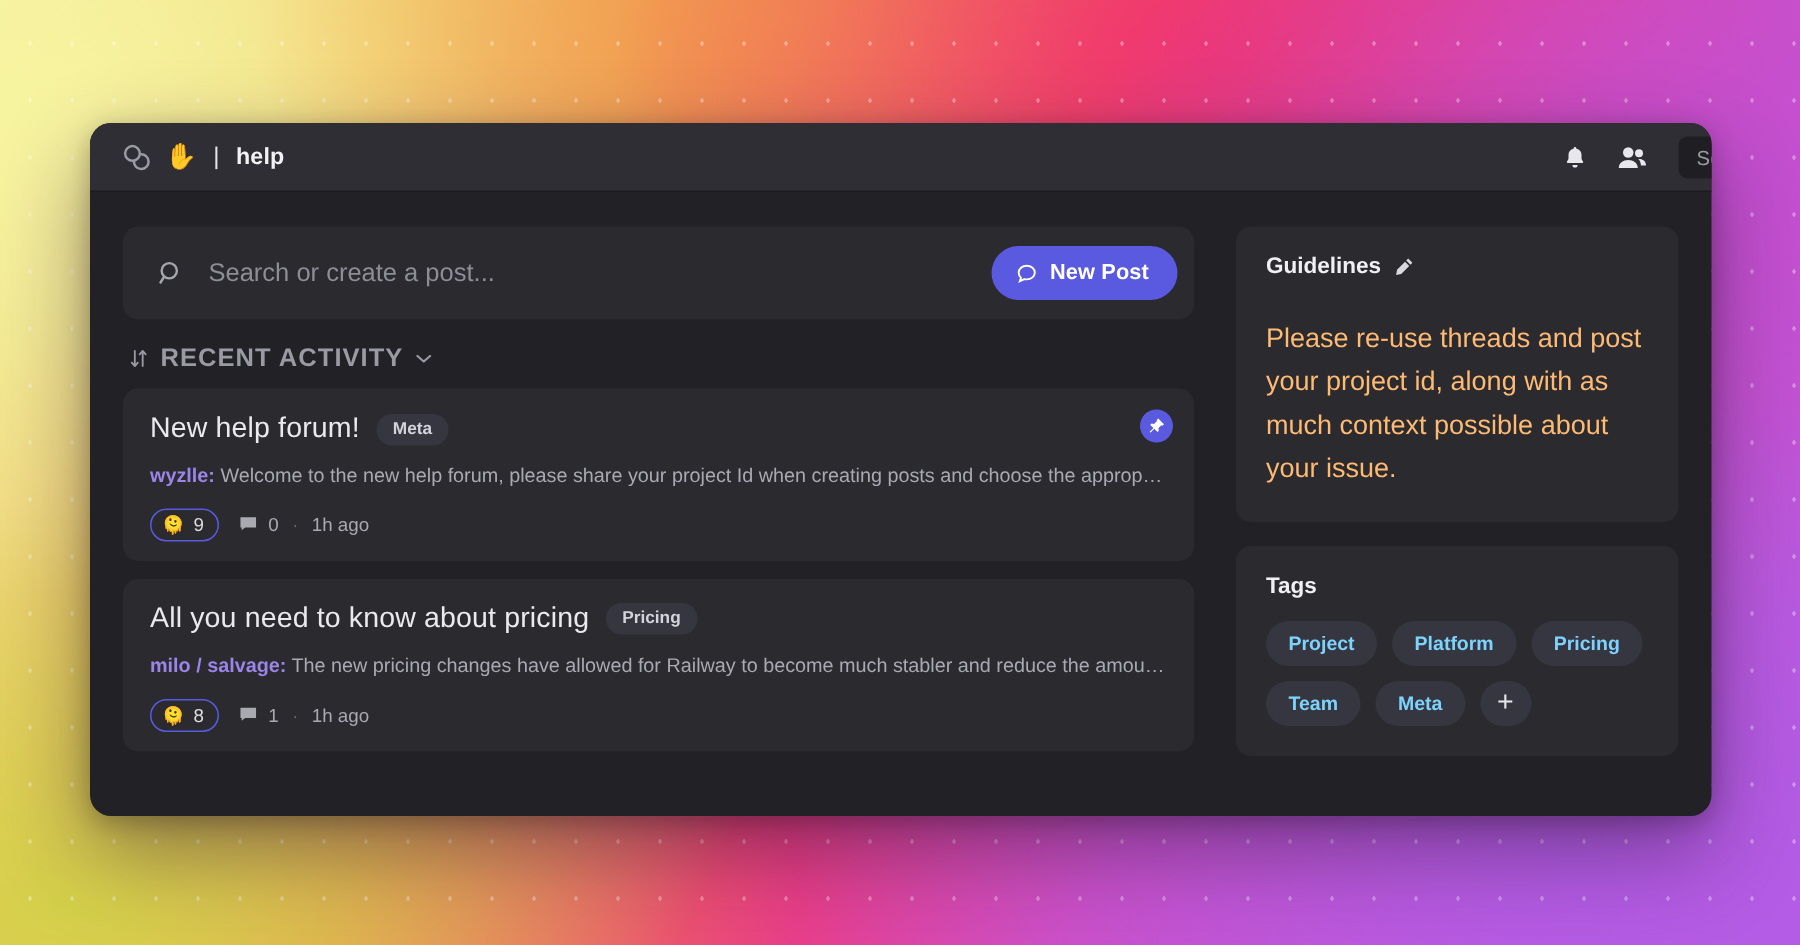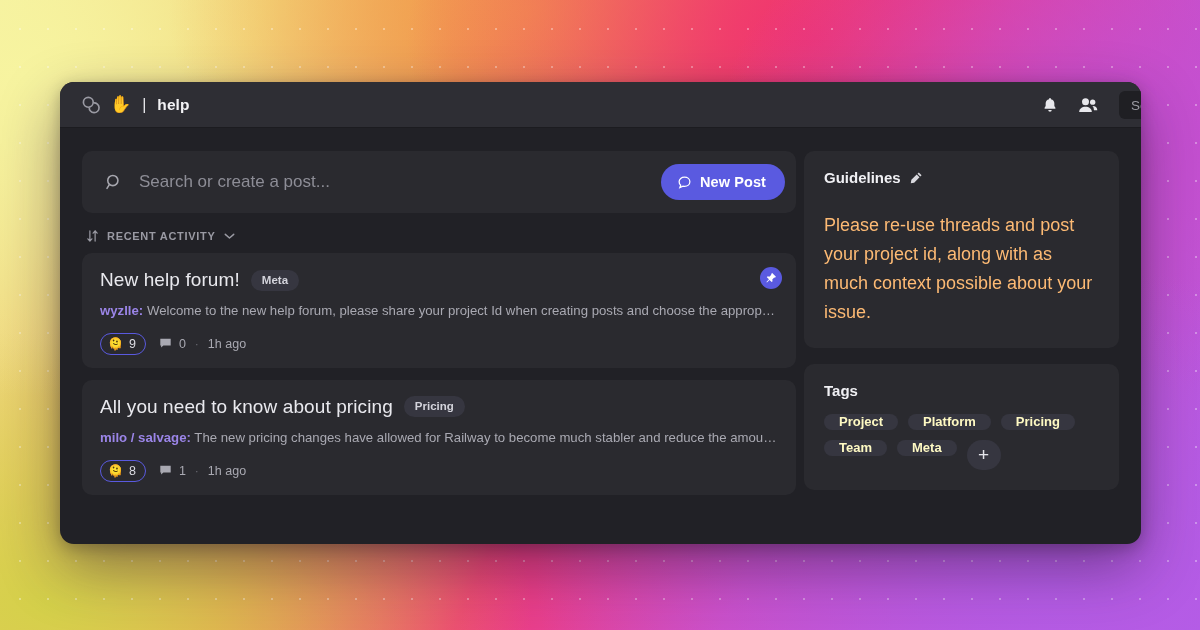--- a/index.html
+++ b/index.html
@@ -117,21 +117,21 @@
     font-size: 13.5px;
     margin-left: 2px;
     margin-right: -118px;
     overflow: hidden;
     white-space: nowrap;
   }
 
   
   #app-body {
     display: flex;
-    gap: 8px;
+    gap: 28px;
     padding: 23px 22px 0 22px;
     height: calc(100% - 46px);
   }
 
   #main-col {
     width: 714px;
     flex: 0 0 714px;
   }
 
   #side-col {
@@ -186,21 +186,21 @@
     display: flex;
     align-items: center;
     gap: 8px;
     padding: 16px 0 10px 4px;
     cursor: pointer;
     width: max-content;
   }
 
   #sort-label {
     color: #9a9aa3;
-    font-size: 11px;
+    font-size: 17px;
     font-weight: bold;
     letter-spacing: .7px;
   }
 
   .sort-ico { color: #9a9aa3; display: flex; align-items: center; }
 
   
   .post-card {
     background: #2a2a2f;
     border-radius: 10px;
@@ -334,24 +334,24 @@
 
   #tags-list {
     display: flex;
     flex-wrap: wrap;
     gap: 10px;
     margin-top: 14px;
   }
 
   .tag-chip {
     background: #363640;
-    color: #fef9c3;
+    color: #7dd3fc;
     border-radius: 999px;
     padding: 0 15px;
-    height: 16px;
+    height: 30px;
     display: flex;
     align-items: center;
     font-size: 13px;
     font-weight: bold;
     cursor: pointer;
   }
 
   #add-tag-button {
     background: #363640;
     border-radius: 999px;

